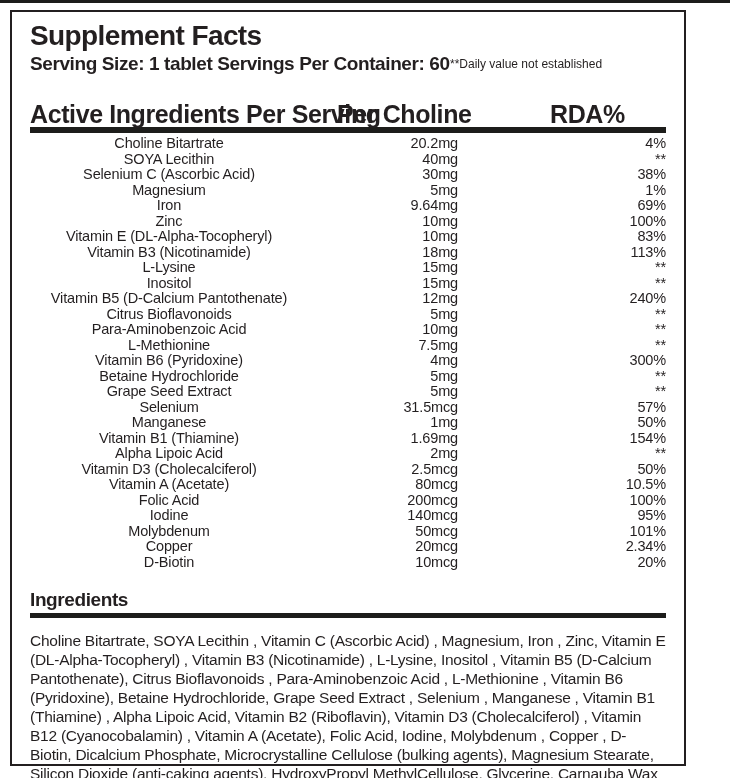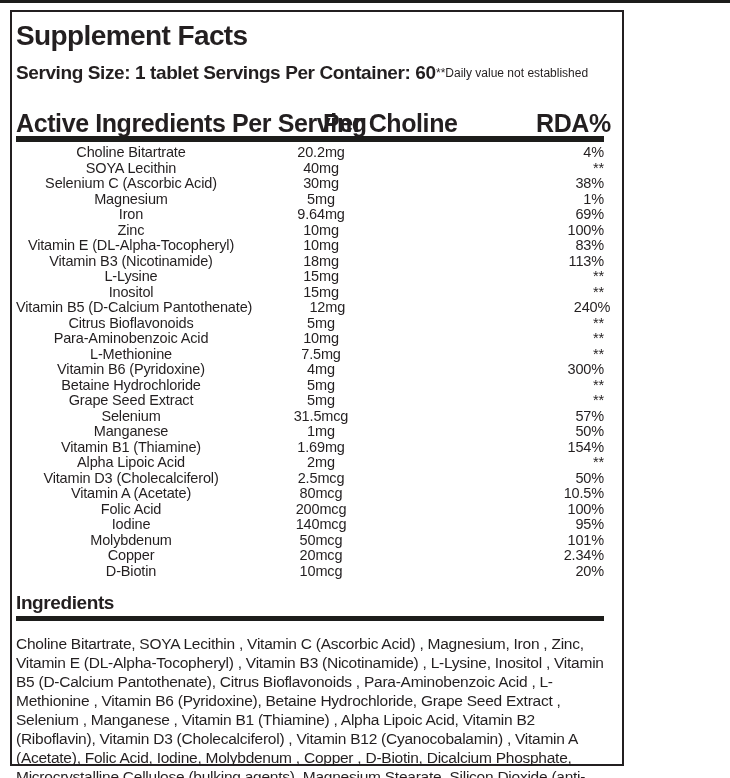--- a/index.html
+++ b/index.html
@@ -11,37 +11,37 @@
     overflow: hidden;
   }
   .top-strip {
     position: absolute; top: 0; left: 0;
     width: 730px; height: 3px;
     background: #1d1d1b;
   }
   .label {
     position: absolute;
     left: 10px; top: 10px;
-    width: 614px; height: 756px;
+    width: 676px; height: 756px;
     border: 2px solid #231f20;
     box-sizing: border-box;
-    padding: 6px 18px 0 4px;
+    padding: 6px 18px 0 18px;
     background: #ffffff;
   }
   .title {
     font-size: 28px;
     font-weight: 600;
     letter-spacing: -0.6px;
     line-height: 32px;
     margin-top: 2px;
   }
   .serving-row {
     position: relative;
     height: 26px;
-    margin-top: 10px;
+    margin-top: 1px;
   }
   .serving {
     font-size: 19px;
     font-weight: 600;
     letter-spacing: -0.4px;
   }
   .dv-note {
     position: absolute;
     left: 420px; top: 4px;
     font-size: 12px;
@@ -68,27 +68,27 @@
   #rows { margin-top: 3px; }
   .trow {
     display: grid;
     grid-template-columns: 1fr 150px 208px;
     font-size: 14.5px;
     line-height: 15.5px;
     letter-spacing: -0.15px;
     white-space: nowrap;
   }
   .trow .c-name   { text-align: center; }
-  .trow .c-amount { text-align: center; }
+  .trow .c-amount { text-align: right; }
   .trow .c-rda    { text-align: right; }
   .ing-head {
     font-size: 19px;
     font-weight: 600;
     letter-spacing: -0.4px;
-    margin-top: 13px;
+    margin-top: 19px;
     line-height: 22px;
   }
   .ing-text {
     margin: 13px 0 0 0;
     font-size: 15.5px;
     line-height: 19px;
     letter-spacing: -0.25px;
   }
 </style>
 </head>

